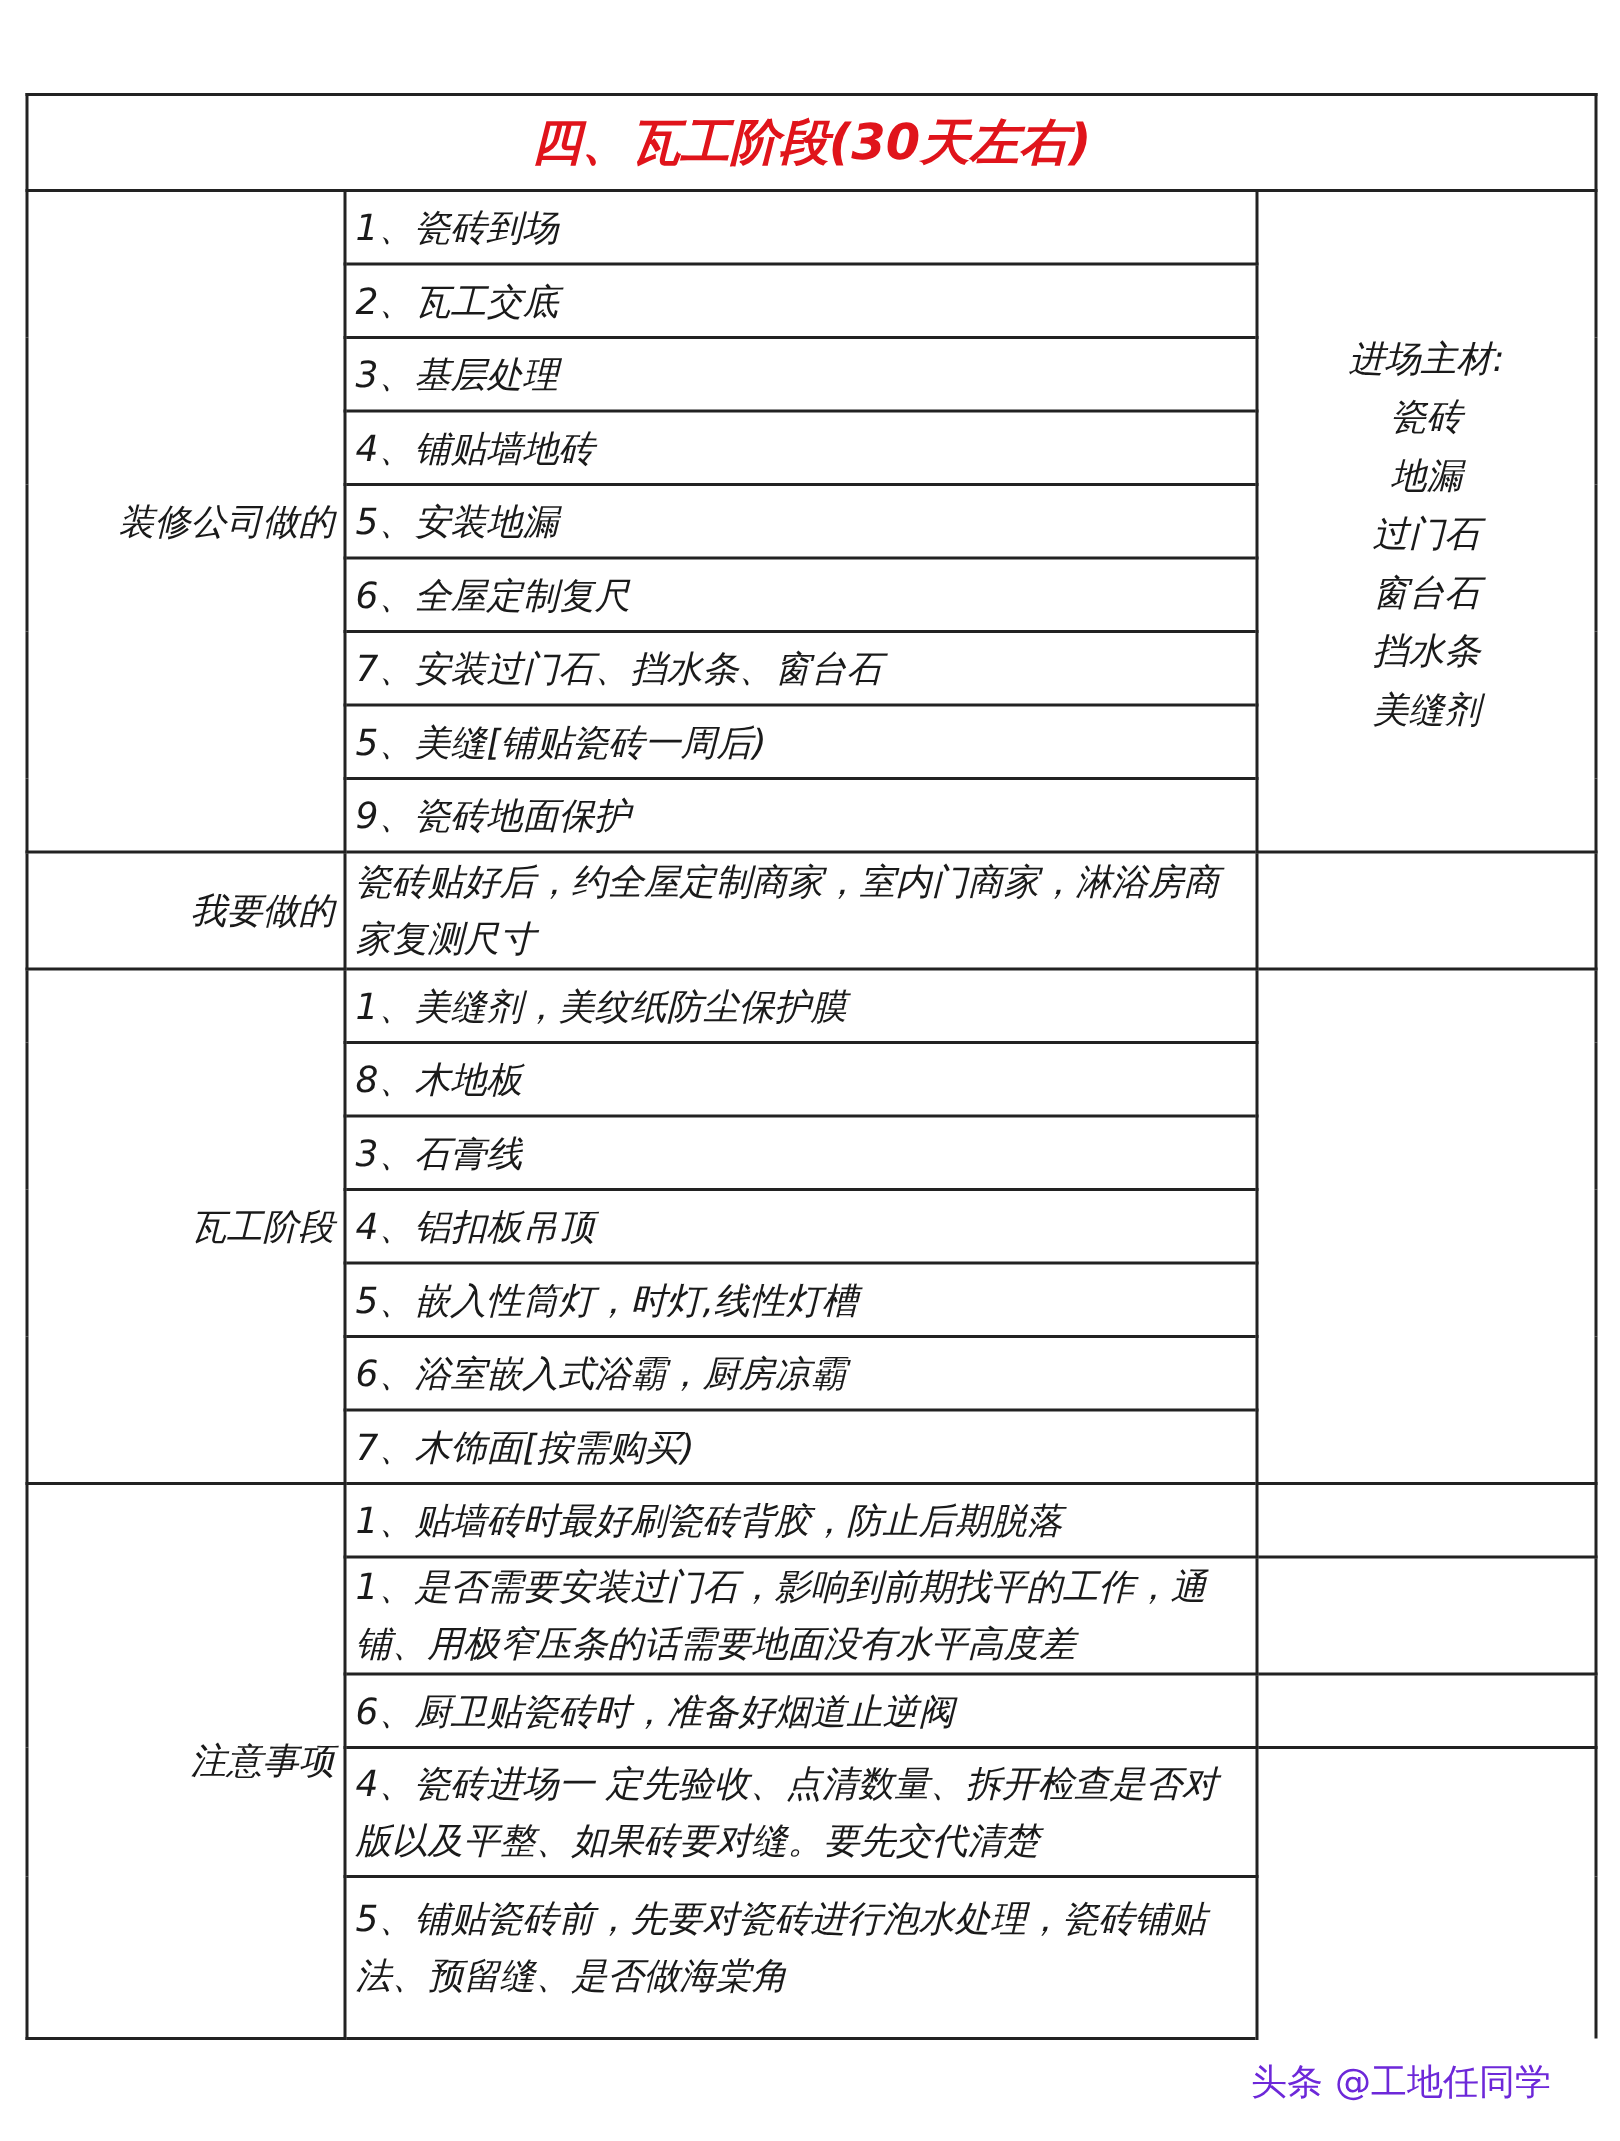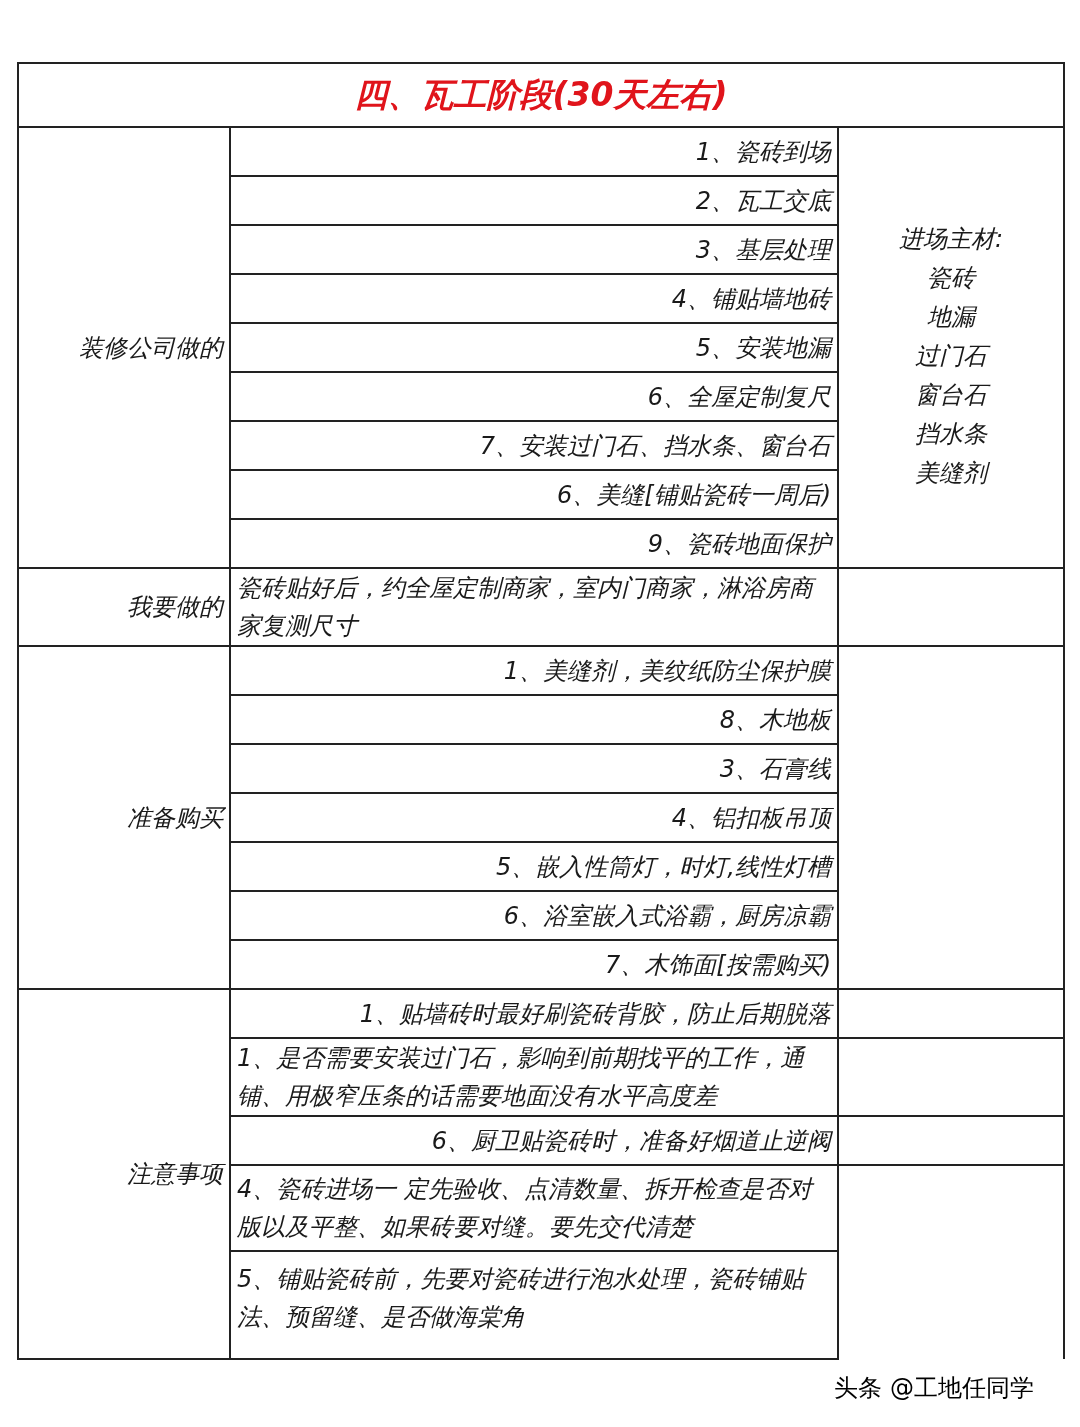--- a/index.html
+++ b/index.html
@@ -3,26 +3,26 @@
 <meta charset="utf-8">
 <style>
   html, body { margin: 0; padding: 0; background: #ffffff; }
   body { width: 1080px; height: 1427px; position: relative; overflow: hidden;
          font-family: "DejaVu Sans", "Liberation Sans", sans-serif; color: #1a1a1a; }
   .tbl { position: absolute; left: 17px; top: 62px; width: 1046px; }
   table { border-collapse: collapse; width: 1046px; table-layout: fixed; }
   td { border: 2px solid #222; padding: 0 6px; font-size: 24px; line-height: 38px; vertical-align: middle; font-style: italic; }
   td.title { height: 62px; text-align: center; color: #e0141b; font-weight: bold; font-size: 33px; }
   td.cat { text-align: right; }
-  td.item { height: 47px; text-align: right; }
+  td.item { height: 47px; }
   td.item2 { height: 73px; }
   td.item2b { height: 84px; margin-left: 46px; }
   td.side { text-align: center; line-height: 39px; }
   .side-line { display: block; }
-  .watermark { position: absolute; left: 830px; top: 1370px; font-size: 24px; color: #000000;
+  .watermark { position: absolute; left: 830px; top: 1370px; font-size: 24px; color: #6d28d9;
                background: rgba(255,255,255,0.85); padding: 0 4px; line-height: 36px; }
   .wm-gap { display: inline-block; width: 8px; }
 </style>
 </head>
 <body>
 
 <div class="tbl">
 <table>
   <colgroup>
     <col style="width:212px">
@@ -59,34 +59,34 @@
   <tr>
           <td class="item">5、安装地漏</td>
         </tr>
   <tr>
           <td class="item">6、全屋定制复尺</td>
         </tr>
   <tr>
           <td class="item">7、安装过门石、挡水条、窗台石</td>
         </tr>
   <tr>
-          <td class="item">6、美缝[铺贴瓷砖一周后)</td>
+          <td class="item">5、美缝[铺贴瓷砖一周后)</td>
         </tr>
   <tr>
           <td class="item">9、瓷砖地面保护</td>
         </tr>
 
   <tr>
     <td class="cat">我要做的</td>
     <td class="item2">瓷砖贴好后，约全屋定制商家，室内门商家，淋浴房商家复测尺寸</td>
     <td></td>
   </tr>
 
   <tr>
-    <td class="cat" rowspan="7">准备购买</td>
+    <td class="cat" rowspan="7">瓦工阶段</td>
     <td class="item">1、美缝剂，美纹纸防尘保护膜</td>
     <td rowspan="7"></td>
   </tr>
   <tr>
           <td class="item">8、木地板</td>
         </tr>
   <tr>
           <td class="item">3、石膏线</td>
         </tr>
   <tr>

